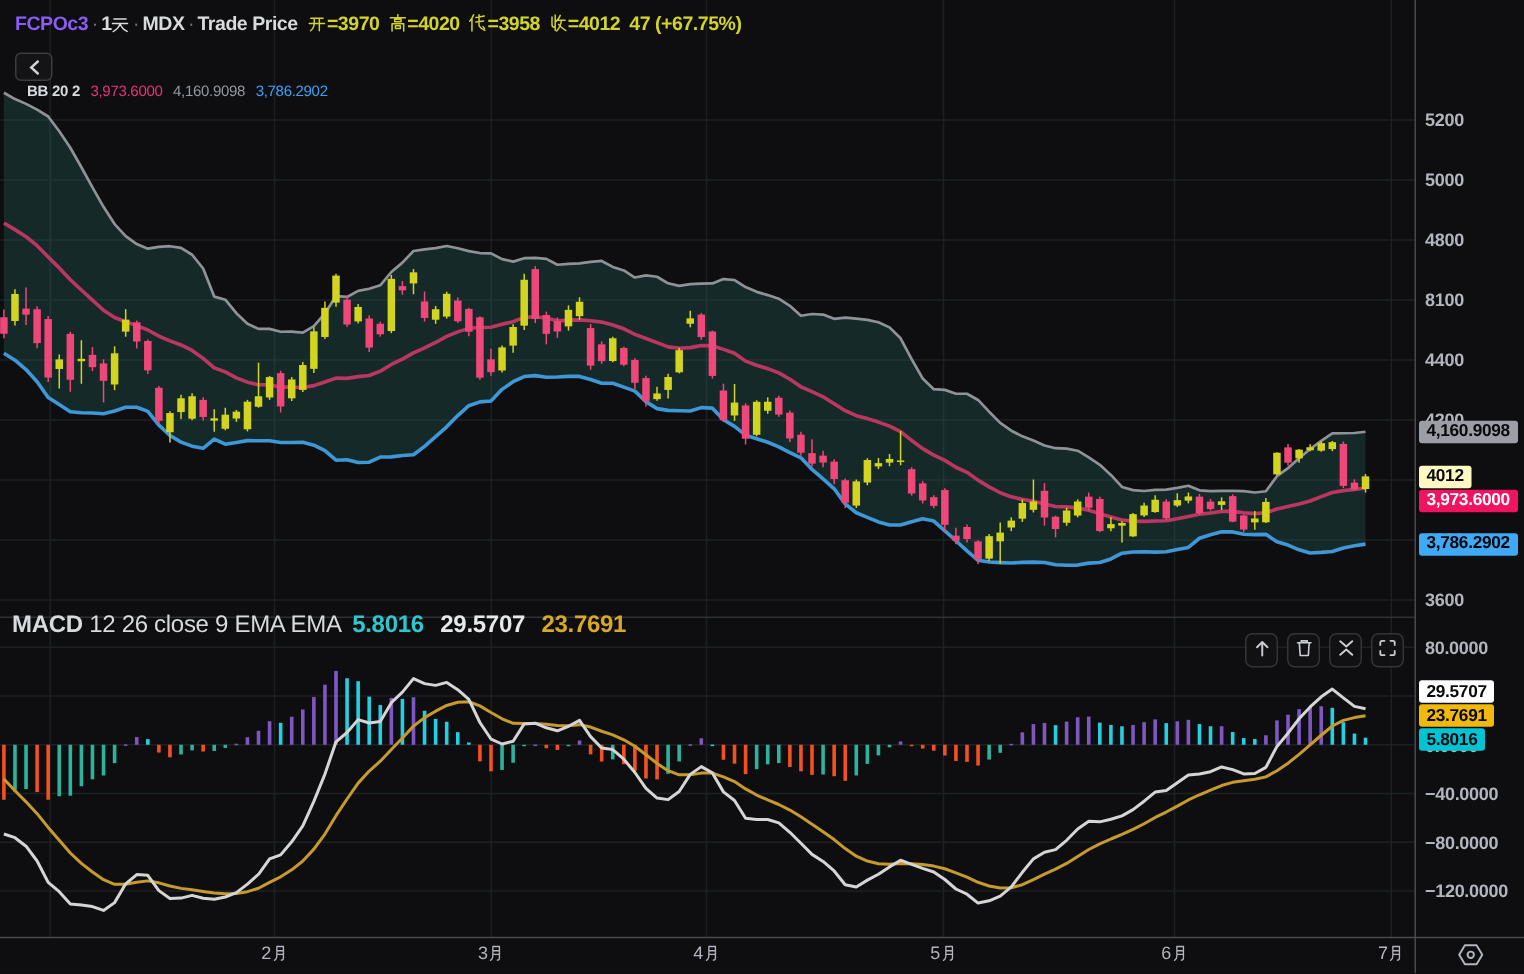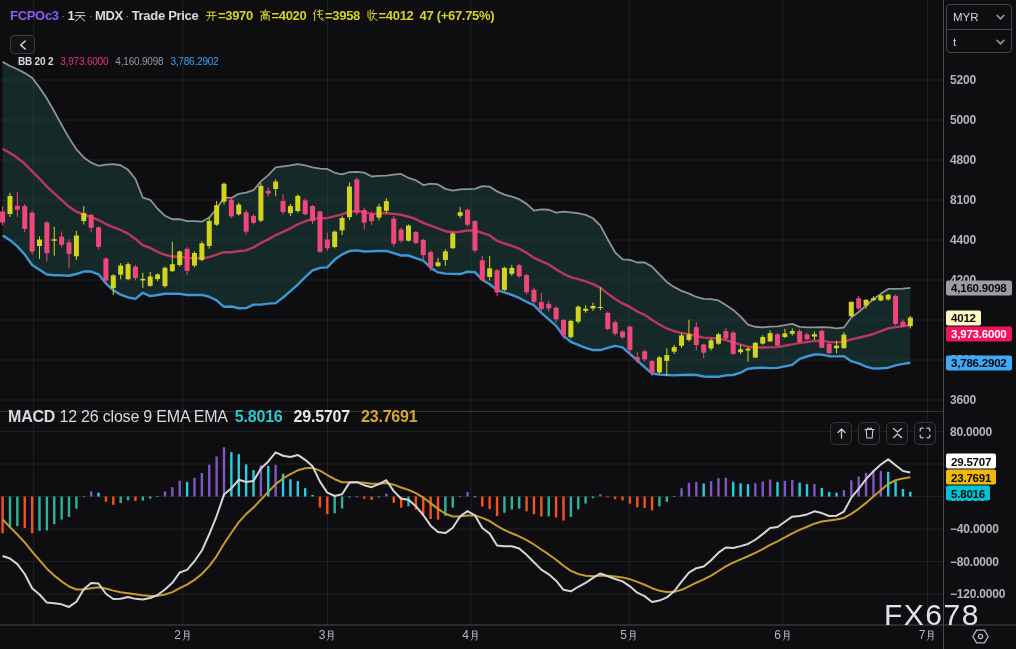--- a/index.html
+++ b/index.html
@@ -730,35 +730,20 @@
             <path d="M1.5 1.5 L5.5 5 L9.5 1.5 M1.5 10.5 L5.5 7 L9.5 10.5" stroke="#c9ccd2" stroke-width="1.3" fill="none" stroke-linecap="round" stroke-linejoin="round"></path>
           </svg></span>
       </div>
       <div class="pane-btn">
         <span><svg width="12" height="12" viewBox="0 0 12 12">
             <path d="M4 1.2 H2.4 A1.2 1.2 0 0 0 1.2 2.4 V4 M8 1.2 H9.6 A1.2 1.2 0 0 1 10.8 2.4 V4 M4 10.8 H2.4 A1.2 1.2 0 0 1 1.2 9.6 V8 M8 10.8 H9.6 A1.2 1.2 0 0 0 10.8 9.6 V8" stroke="#c9ccd2" stroke-width="1.2" fill="none" stroke-linecap="round"></path>
           </svg></span>
       </div>
     </div>
 
-  <div class="ovl" id="side-box">
-    <div class="dd" style="top:0">
-      <span class="lab">MYR</span>
-      <svg width="9" height="6" viewBox="0 0 9 6">
-        <path d="M1 1.2 L4.5 4.8 L8 1.2" stroke="#9a9da3" stroke-width="1.5" fill="none" stroke-linecap="round"></path>
-      </svg>
-    </div>
-    <div id="dd-divider"></div>
-    <div class="dd" style="top:25px">
-      <span class="lab">t</span>
-      <svg width="9" height="6" viewBox="0 0 9 6">
-        <path d="M1 1.2 L4.5 4.8 L8 1.2" stroke="#9a9da3" stroke-width="1.5" fill="none" stroke-linecap="round"></path>
-      </svg>
-    </div>
-  </div>
 
   <div id="price-axis-labels">
       <div class="axis-text" style="left:950px;top:80px">5200</div>
       <div class="axis-text" style="left:950px;top:120px">5000</div>
       <div class="axis-text" style="left:950px;top:160px">4800</div>
       <div class="axis-text" style="left:950px;top:200px">8100</div>
       <div class="axis-text" style="left:950px;top:240px">4400</div>
       <div class="axis-text" style="left:950px;top:280px">4200</div>
       <div class="axis-text" style="left:950px;top:320px">4000</div>
       <div class="axis-text" style="left:950px;top:360px">3800</div>
@@ -794,20 +779,19 @@
           <path d="M31 9 H71 V79 C71 88 67 92 58 92 M31 9 V68 C31 79 27 86 17 93 M31 35 H71 M31 57 H71" stroke="#b2b5be" stroke-width="8" fill="none" stroke-linecap="round" stroke-linejoin="round"></path>
         </svg></div>
       <div class="taxis" style="left:783px;"><span>6</span><svg class="cjk" width="11" height="11" viewBox="0 0 100 100">
           <path d="M31 9 H71 V79 C71 88 67 92 58 92 M31 9 V68 C31 79 27 86 17 93 M31 35 H71 M31 57 H71" stroke="#b2b5be" stroke-width="8" fill="none" stroke-linecap="round" stroke-linejoin="round"></path>
         </svg></div>
       <div class="taxis" style="left:927.5px;"><span>7</span><svg class="cjk" width="11" height="11" viewBox="0 0 100 100">
           <path d="M31 9 H71 V79 C71 88 67 92 58 92 M31 9 V68 C31 79 27 86 17 93 M31 35 H71 M31 57 H71" stroke="#b2b5be" stroke-width="8" fill="none" stroke-linecap="round" stroke-linejoin="round"></path>
         </svg></div>
     </div>
 
-  <div class="ovl" id="watermark" style="color: rgb(223, 226, 233);">FX678</div>
   <div class="ovl" id="gear-icon">
     <svg width="17" height="15" viewBox="0 0 17 15">
       <path d="M4.6 1.2 H12.4 L16.2 7.5 L12.4 13.8 H4.6 L0.8 7.5 Z" stroke="#b2b5be" stroke-width="1.3" fill="none" stroke-linejoin="round"></path>
       <circle cx="8.5" cy="7.5" r="2.1" stroke="#b2b5be" stroke-width="1.3" fill="none"></circle>
     </svg>
   </div>
 </div>
 
 </body></html>

